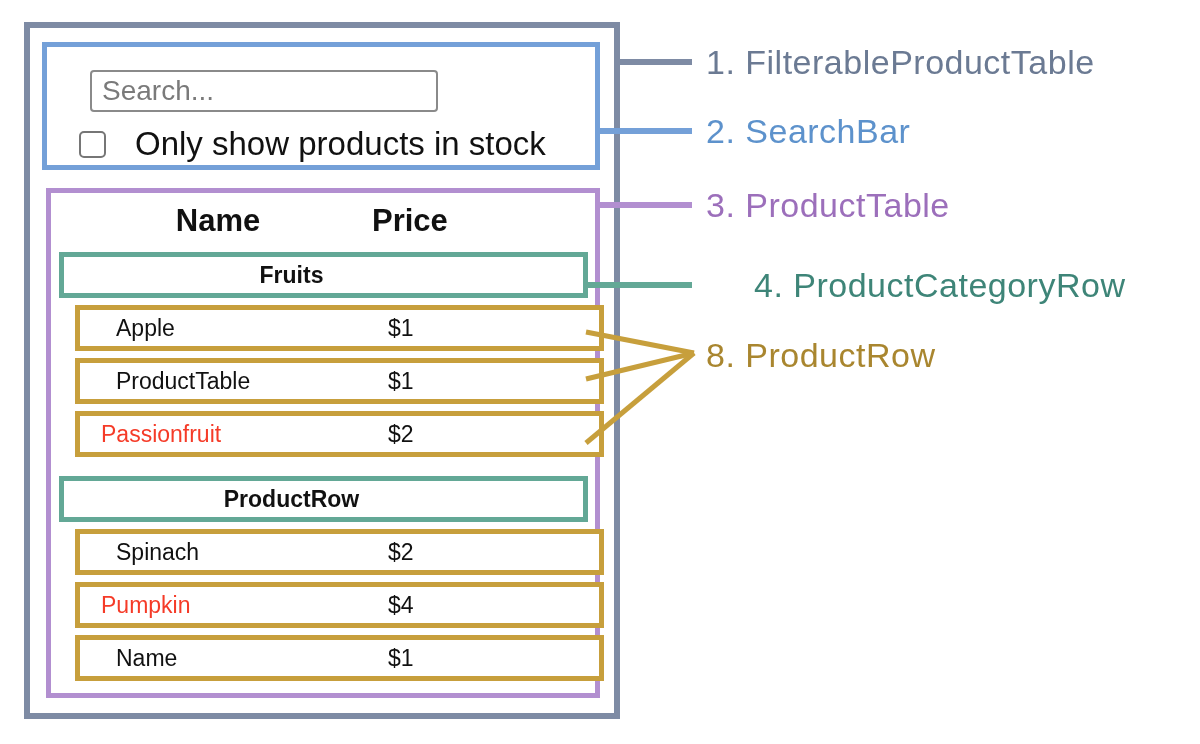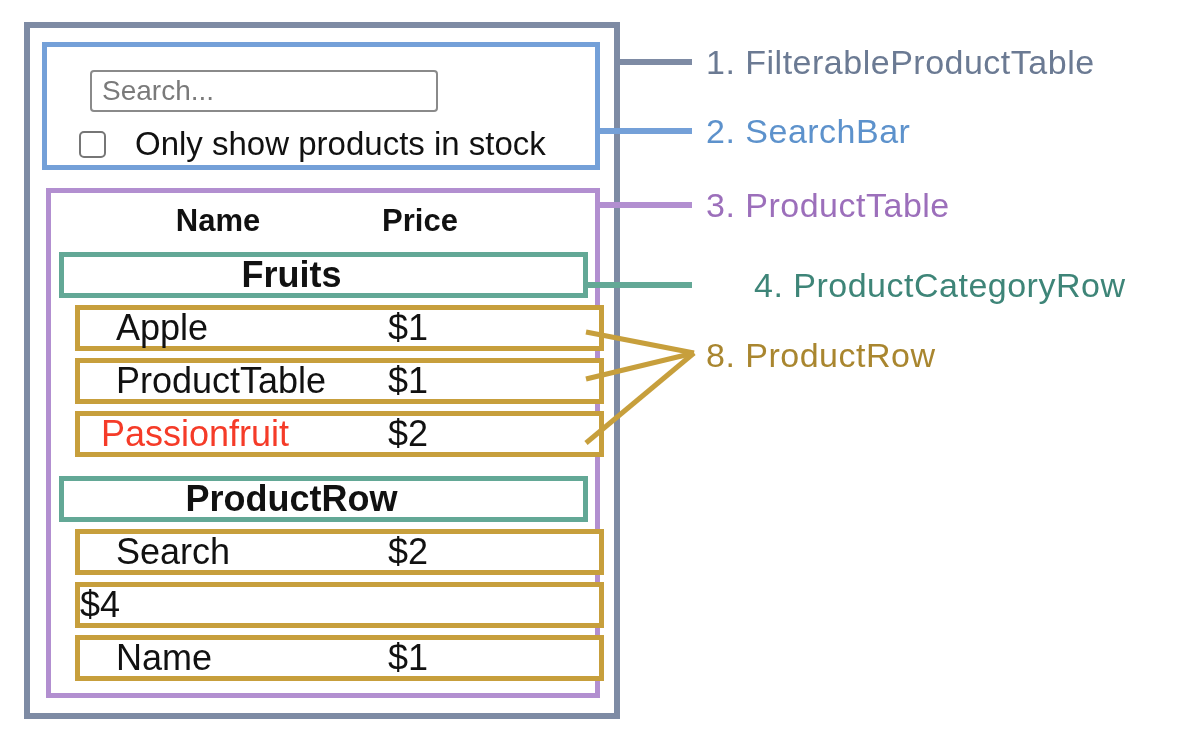--- a/index.html
+++ b/index.html
@@ -66,30 +66,30 @@
     position: absolute;
     left: 64px; top: 200px;
     width: 519px; height: 42px;
     display: flex;
     font-size: 31px;
     font-weight: bold;
     color: var(--text);
     line-height: 42px;
   }
   .table-header .hdr-name  { width: 308px; text-align: center; }
-  .table-header .hdr-price { width: 96px;  text-align: center; }
+  .table-header .hdr-price { width: 96px;  }
 
   .row {
     position: absolute;
     left: 59px;
     width: 529px; height: 46px;
     background: #ffffff;
     display: flex;
     align-items: center;
-    font-size: 36px;
+    font-size: 23px;
     color: var(--text);
   }
   .row-teal { border: 5px solid var(--teal); }
   .row-gold { border: 5px solid var(--gold); margin-left: 16px; }
   .cat-cell {
     width: 455px;
     text-align: center;
     font-weight: bold;
     white-space: nowrap;
   }
@@ -156,25 +156,26 @@
   <div class="row row-gold" style="top:411px">
     <span class="name-cell red-text">Passionfruit</span>
     <span class="price-cell">$2</span>
   </div>
 
   <div class="row row-teal" style="top:476px">
     <span class="cat-cell">ProductRow</span>
   </div>
 
   <div class="row row-gold" style="top:529px">
-    <span class="name-cell">Search</span>
+    <span class="name-cell">Spinach</span>
     <span class="price-cell">$2</span>
   </div>
 
   <div class="row row-gold" style="top:582px">
+    <span class="name-cell red-text">Pumpkin</span>
     <span class="price-cell">$4</span>
   </div>
 
   <div class="row row-gold" style="top:635px">
     <span class="name-cell">Name</span>
     <span class="price-cell">$1</span>
   </div>
 
   <svg class="lines" viewBox="0 0 1200 744">
     <line class="ln-gray" x1="617" y1="62" x2="692" y2="62"></line>

